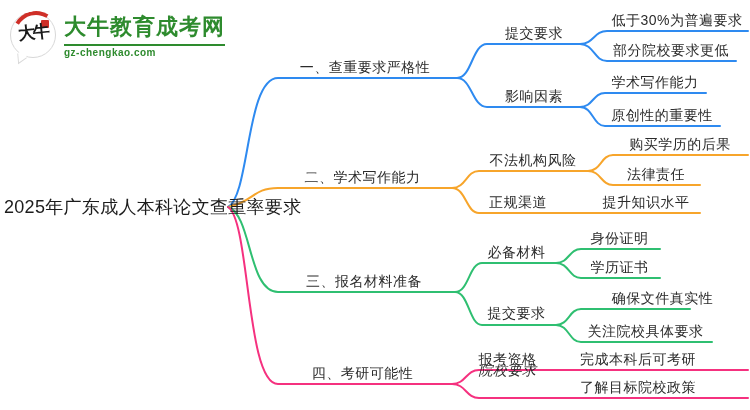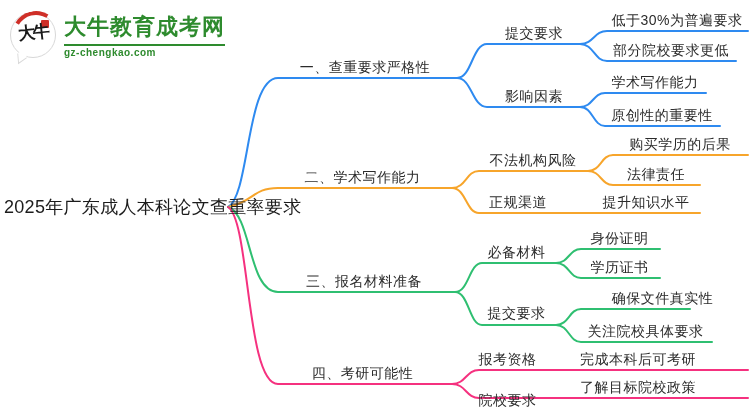--- a/index.html
+++ b/index.html
@@ -123,16 +123,16 @@
   <div class="lbl" style="left:478px;top:242px;width:77px;">必备材料</div>
   <div class="lbl" style="left:579px;top:228px;width:81px;">身份证明</div>
   <div class="lbl" style="left:579px;top:257px;width:81px;">学历证书</div>
   <div class="lbl" style="left:478px;top:304px;width:77px;font-family:Liberation Mono, monospace;">提交要求</div>
   <div class="lbl" style="left:579px;top:288px;width:111px;margin-left:28px;">确保文件真实性</div>
   <div class="lbl" style="left:579px;top:321px;width:133px;">关注院校具体要求</div>
 
   <div class="lbl" style="left:273px;top:363px;width:179px;">四、考研可能性</div>
   <div class="lbl" style="left:470px;top:349px;width:75px;">报考资格</div>
   <div class="lbl" style="left:578px;top:349px;width:120px;">完成本科后可考研</div>
-  <div class="lbl" style="left:470px;top:390px;width:75px;">院校要求</div>
+  <div class="lbl" style="left:470px;top:360px;width:75px;font-style:italic;">院校要求</div>
   <div class="lbl" style="left:578px;top:377px;width:120px;">了解目标院校政策</div>
 
 </div>
 
 </body></html>

